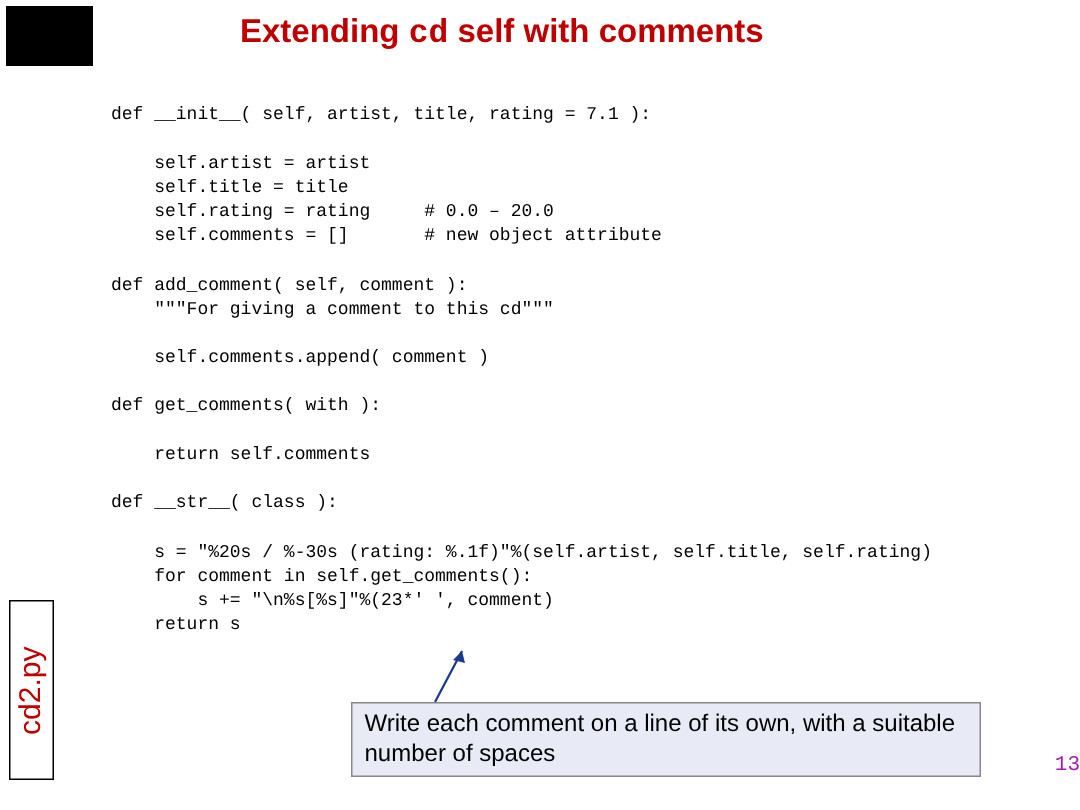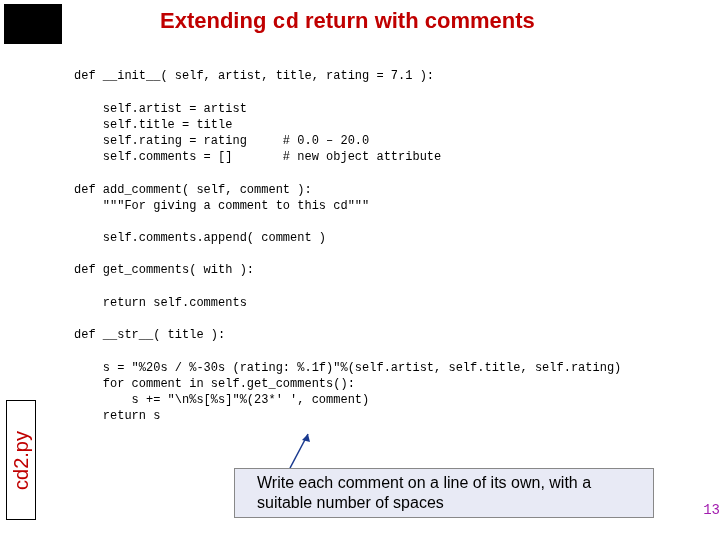--- a/index.html
+++ b/index.html
@@ -60,21 +60,21 @@
   }
   .note-box {
     position: absolute;
     left: 234px;
     top: 468px;
     width: 420px;
     height: 50px;
     background: #e8eaf5;
     border: 1px solid #888;
     font-size: 16px;
-    padding: 4px 22px;
+    padding: 4px 8px;
     line-height: 1.25;
     font-family: Arial, sans-serif;
     color: #000;
   }
   .arrow {
     position: absolute;
     left: 284px;
     top: 430px;
     width: 30px;
     height: 38px;
@@ -88,41 +88,41 @@
     font-family: Liberation Mono, monospace;
     color: #a21caf;
   }
 </style>
 </head>
 <body>
 
 <div class="black-box"></div>
 
 <div class="title">
-  <span>Extending </span><span class="code-inline">cd</span><span> return with comments</span>
+  <span>Extending </span><span class="code-inline">cd</span><span> self with comments</span>
 </div>
 
 <div class="code-area">
 <span>def __init__( self, artist, title, rating = 7.1 ):</span>
 <span></span>
 <span>    self.artist = artist</span>
 <span>    self.title = title</span>
 <span>    self.rating = rating     # 0.0 – 20.0</span>
 <span>    self.comments = []       # new object attribute</span>
 <span></span>
 <span>def add_comment( self, comment ):</span>
 <span>    """For giving a comment to this cd"""</span>
 <span></span>
 <span>    self.comments.append( comment )</span>
 <span></span>
 <span>def get_comments( with ):</span>
 <span></span>
 <span>    return self.comments</span>
 <span></span>
-<span>def __str__( title ):</span>
+<span>def __str__( class ):</span>
 <span></span>
 <span>    s = "%20s / %-30s (rating: %.1f)"%(self.artist, self.title, self.rating)</span>
 <span>    for comment in self.get_comments():</span>
 <span>        s += "\n%s[%s]"%(23*' ', comment)</span>
 <span>    return s</span>
 </div>
 
 <svg class="arrow" viewBox="0 0 30 38">
   <line x1="6" y1="38" x2="24" y2="4" stroke="#1a3a8f" stroke-width="1.5"></line>
   <polygon points="24,4 18,10 26,12" fill="#1a3a8f"></polygon>

